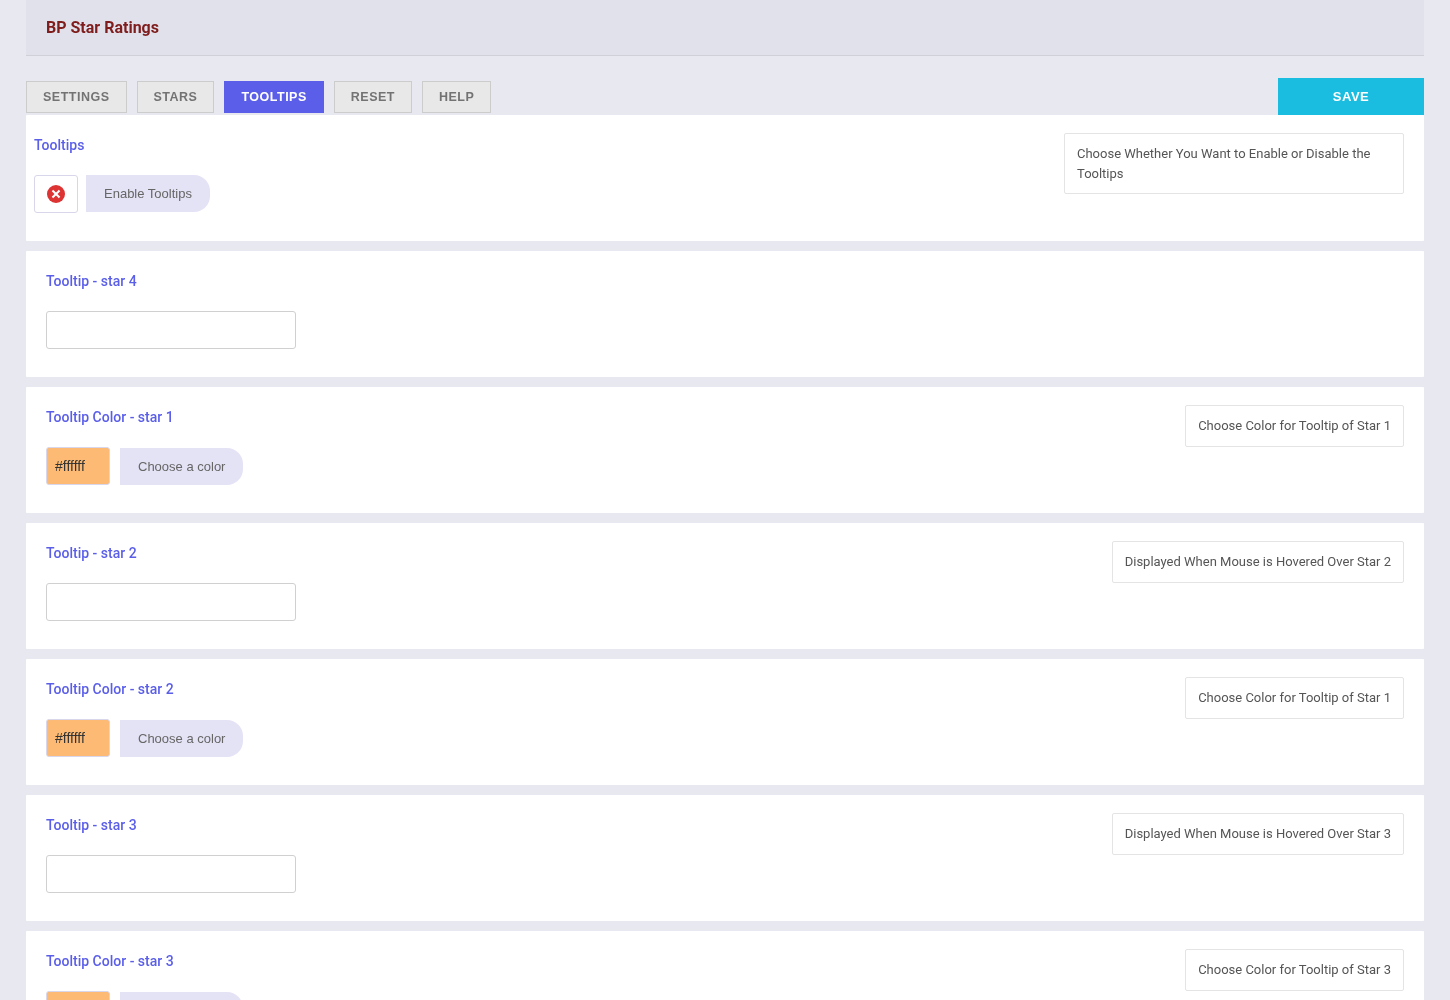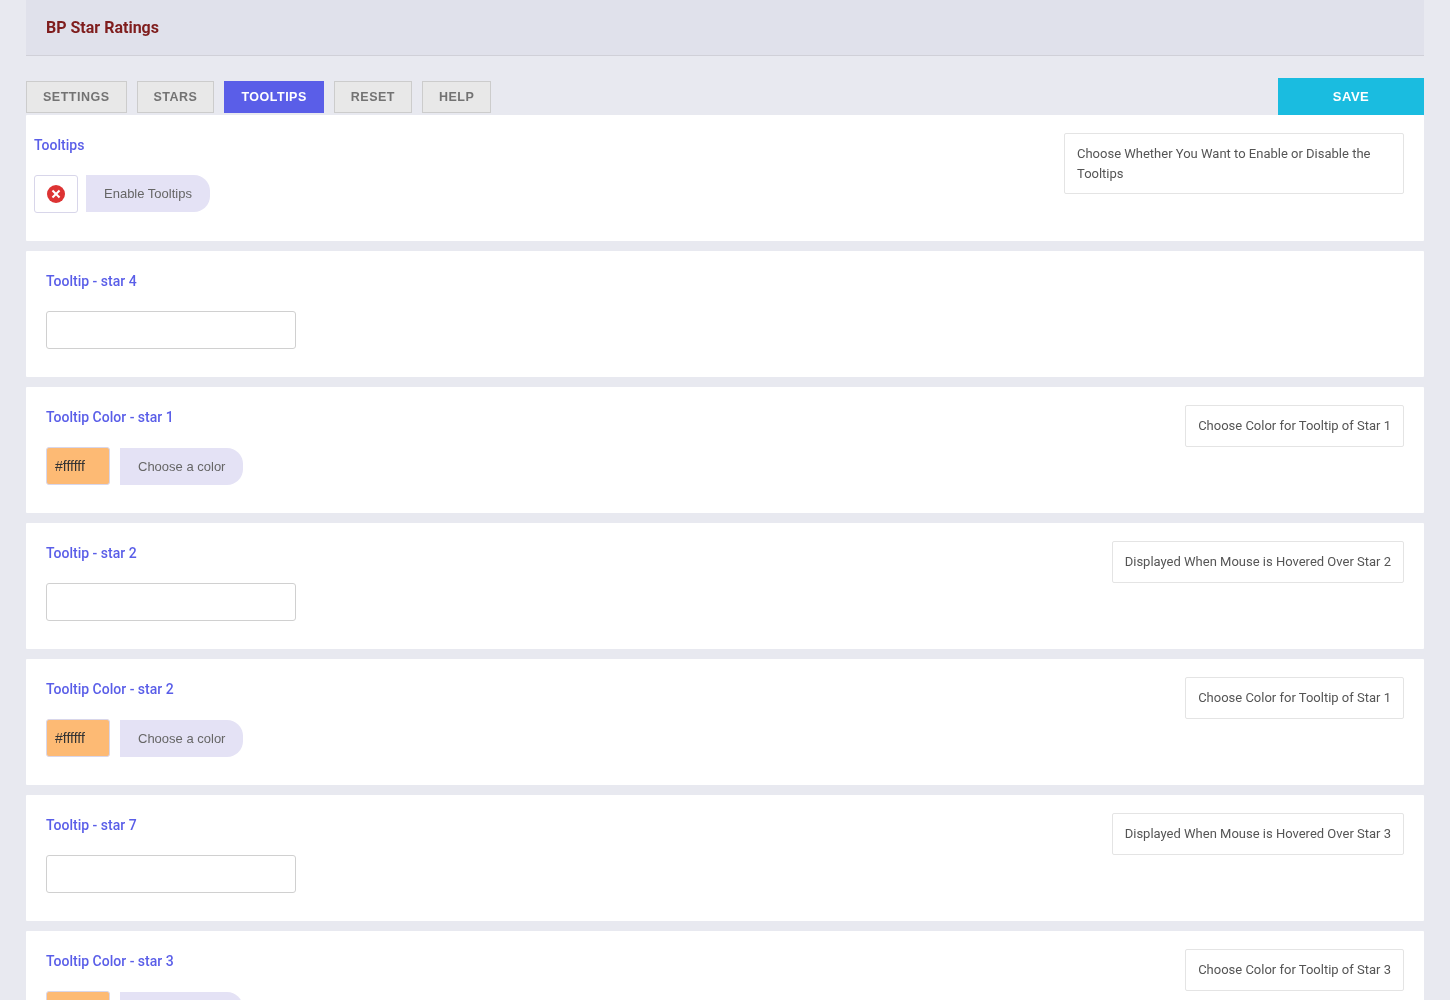--- a/index.html
+++ b/index.html
@@ -226,21 +226,21 @@
       <div class="help-box narrow">Choose Color for Tooltip of Star 1</div>
       <div class="panel-title">Tooltip Color - star 2</div>
       <div class="color-row">
         <input type="text" class="color-input" value="#ffffff" style="">
         <button class="pill-btn">Choose a color</button>
       </div>
     </div>
 
     <div class="panel">
       <div class="help-box narrow">Displayed When Mouse is Hovered Over Star 3</div>
-      <div class="panel-title">Tooltip - star 7</div>
+      <div class="panel-title">Tooltip - star 3</div>
       <input type="text" class="text-input" value="" style="">
     </div>
 
     <div class="panel">
       <div class="help-box narrow">Choose Color for Tooltip of Star 3</div>
       <div class="panel-title">Tooltip Color - star 3</div>
       <div class="color-row">
         <input type="text" class="color-input" value="#ffffff" style="">
         <button class="pill-btn">Choose a color</button>
       </div>

